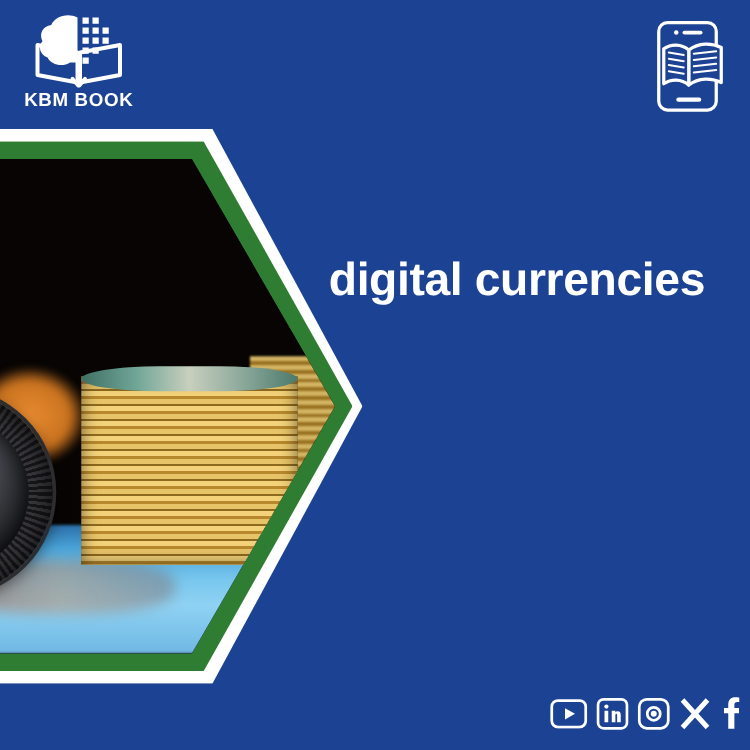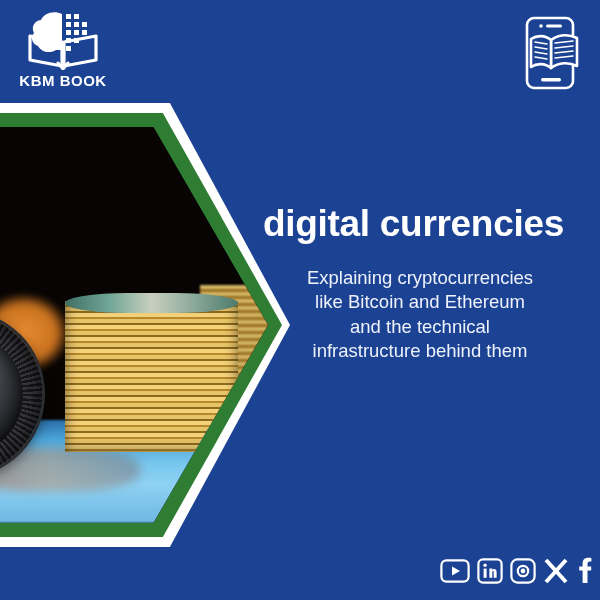--- a/index.html
+++ b/index.html
@@ -196,21 +196,20 @@
       <div class="ph-stack"></div>
       <div class="ph-stack-top"></div>
       <div class="ph-coin">
         <div class="ph-coin-inner"></div>
         <div class="ph-coin-b">₿</div>
       </div>
     </div>
   </div>
 
   <div class="title">digital currencies</div>
-  <div class="desc">Explaining cryptocurrencies like Bitcoin and Ethereum and the technical infrastructure behind them</div>
 
   <div class="social">
 
     <a class="social-link">
       <span>
         <svg viewBox="0 0 30 24" width="30" height="24" aria-hidden="true">
           <rect x="1.4" y="1.4" width="27.2" height="21.2" rx="5" ry="5" fill="none" stroke="#ffffff" stroke-width="2.2"></rect>
           <polygon points="12,7.5 20,12 12,16.5" fill="#ffffff"></polygon>
         </svg>
       </span>

